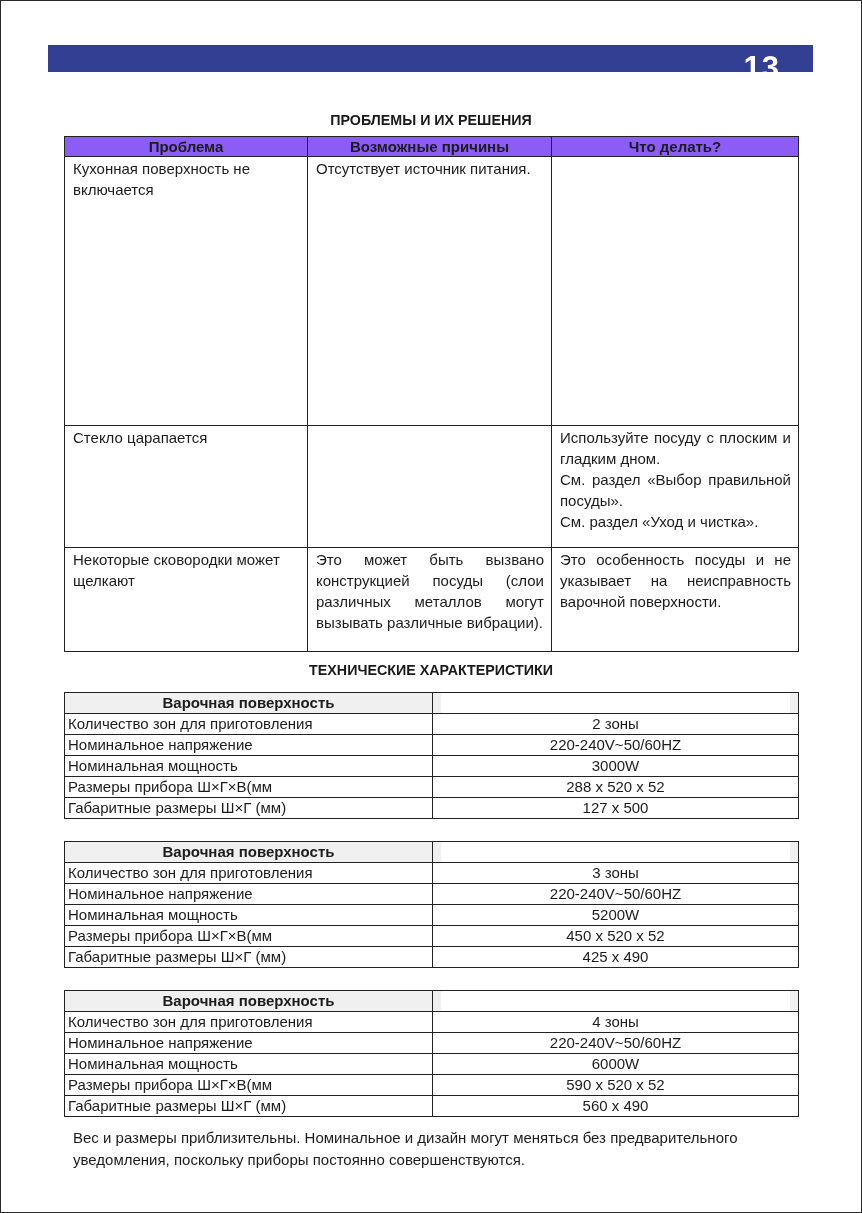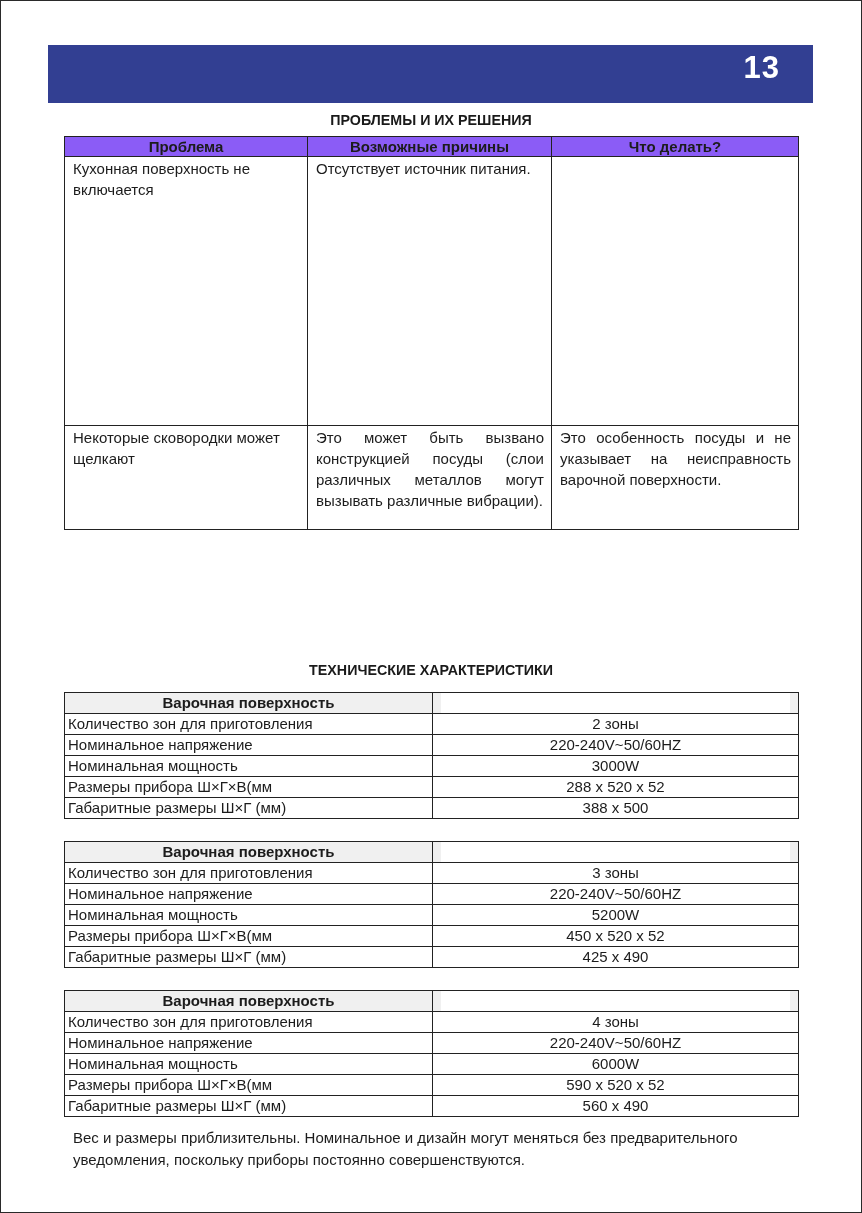--- a/index.html
+++ b/index.html
@@ -5,21 +5,21 @@
   html, body { margin:0; padding:0; }
   body {
     width:862px; height:1213px; background:#ffffff; position:relative; overflow:hidden;
     font-family:"Liberation Sans", sans-serif; color:#1a1a1a;
   }
   .page-frame {
     position:absolute; left:0; top:0; width:860px; height:1211px;
     border:1px solid #2a2a2a;
   }
   .banner {
-    position:absolute; left:48px; top:45px; width:765px; height:58px;
+    position:absolute; left:48px; top:45px; width:765px; height:27px;
     background:#323f92;
   }
   .page-number {
     position:absolute; right:33px; top:5px;
     color:#ffffff; font-weight:bold; font-size:31px; line-height:36px;
     letter-spacing:1px;
   }
   .section-title {
     position:absolute; left:0; width:862px; text-align:center;
     font-weight:bold; font-size:15.5px; line-height:18px; color:#1a1a1a;
@@ -75,20 +75,29 @@
       <tr>
     <th>Проблема</th>
     <th>Возможные причины</th>
     <th>Что делать?</th>
   </tr>
   <tr class="p-row1">
     <td>Кухонная поверхность не включается</td>
     <td class="just">Отсутствует источник питания.</td>
     <td class="just"></td>
   </tr>
+  <tr class="p-row2">
+    <td>Стекло царапается</td>
+    <td class="just"></td>
+    <td class="just">
+      <div style="text-align:justify;text-align-last:left;">Используйте посуду с плоским и гладким дном.</div>
+      <div style="text-align:justify;text-align-last:left;">См. раздел «Выбор правильной посуды».</div>
+      <div style="text-align:justify;text-align-last:left;">См. раздел «Уход и чистка».</div>
+    </td>
+  </tr>
   <tr class="p-row3">
     <td>Некоторые сковородки может щелкают</td>
     <td class="just">Это может быть вызвано конструкцией посуды (слои различных металлов могут вызывать различные вибрации).</td>
     <td class="just">Это особенность посуды и не указывает на неисправность варочной поверхности.</td>
   </tr>
 </tbody>
   </table>
 
 <div class="section-title" style="top:661px;">ТЕХНИЧЕСКИЕ ХАРАКТЕРИСТИКИ</div>
 
@@ -113,21 +122,21 @@
   <tr>
     <td>Номинальная мощность</td>
     <td class="val">3000W</td>
   </tr>
   <tr>
     <td>Размеры прибора Ш×Г×В(мм</td>
     <td class="val">288 x 520 x 52</td>
   </tr>
   <tr>
     <td>Габаритные размеры Ш×Г (мм)</td>
-    <td class="val">388 x 500</td>
+    <td class="val">127 x 500</td>
   </tr>
 </tbody>
   </table>
 
 <table class="specs" style="top:841px;">
   <colgroup>
       <col style="width:368px">
       <col style="width:366px">
     </colgroup>
   <tbody>

